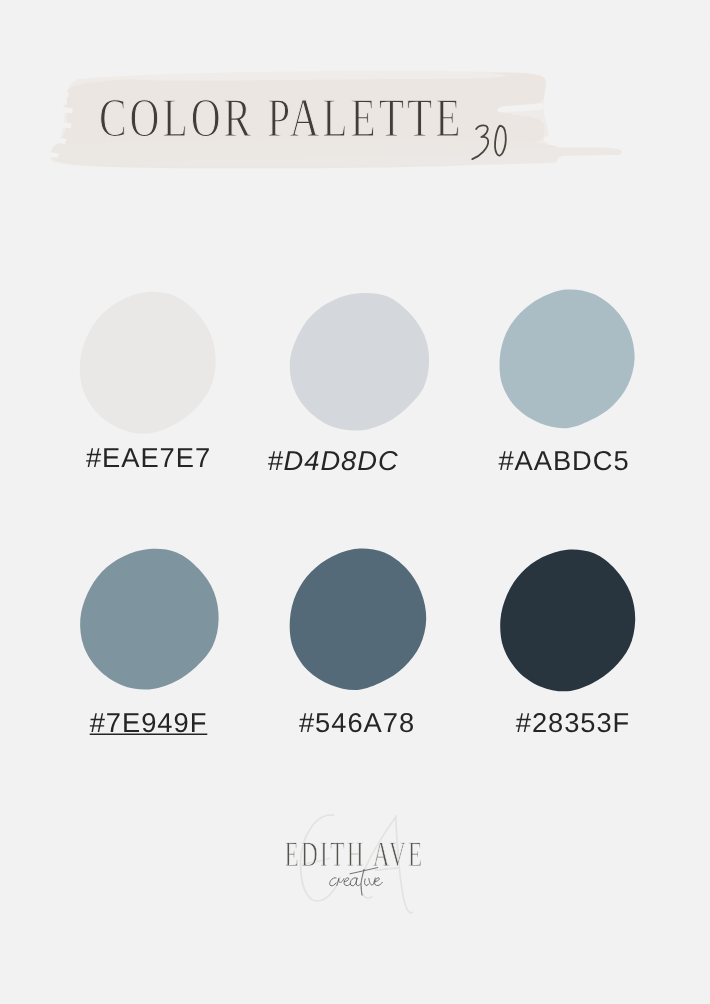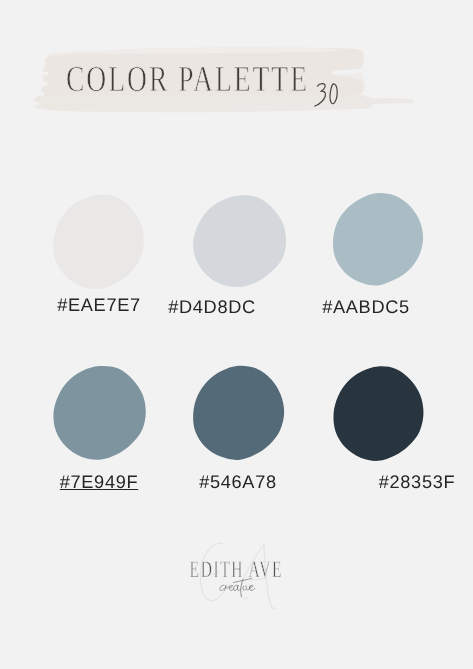--- a/index.html
+++ b/index.html
@@ -120,25 +120,25 @@
       <path d="M143.81,241.80C143.65,247.79 142.23,254.26 139.78,259.58C137.33,264.90 133.24,269.69 129.11,273.71C124.98,277.72 120.15,281.11 115.00,283.67C109.85,286.22 103.95,288.64 98.20,289.03C92.45,289.41 85.97,288.17 80.48,285.96C74.99,283.76 69.44,280.11 65.26,275.80C61.09,271.49 57.42,265.76 55.42,260.09C53.43,254.43 52.89,247.73 53.29,241.80C53.69,235.87 55.46,229.83 57.82,224.53C60.18,219.24 63.51,214.16 67.43,210.03C71.34,205.90 76.20,202.32 81.33,199.76C86.46,197.20 92.40,195.11 98.20,194.67C104.00,194.23 110.70,194.86 116.13,197.11C121.57,199.35 126.71,203.72 130.81,208.14C134.91,212.55 138.55,218.01 140.72,223.62C142.89,229.23 143.96,235.81 143.81,241.80Z" fill="#EAE7E7"></path>
       <path d="M286.05,241.20C285.95,247.03 284.83,253.42 282.33,258.57C279.83,263.72 275.33,268.19 271.07,272.11C266.82,276.03 262.07,279.62 256.80,282.10C251.54,284.57 245.43,286.58 239.50,286.96C233.57,287.33 226.86,286.47 221.25,284.33C215.64,282.20 210.09,278.38 205.85,274.15C201.60,269.91 197.89,264.41 195.79,258.92C193.69,253.43 192.83,246.94 193.24,241.20C193.64,235.46 195.82,229.65 198.25,224.47C200.68,219.30 203.81,214.22 207.79,210.16C211.77,206.10 216.84,202.57 222.12,200.13C227.41,197.69 233.53,195.97 239.50,195.54C245.47,195.11 252.42,195.38 257.97,197.55C263.52,199.73 268.66,204.24 272.82,208.58C276.98,212.92 280.74,218.15 282.95,223.58C285.15,229.02 286.15,235.37 286.05,241.20Z" fill="#D4D8DC"></path>
       <path d="M423.05,239.20C422.85,245.04 421.17,251.26 418.74,256.46C416.30,261.67 412.52,266.54 408.44,270.44C404.35,274.33 399.36,277.34 394.22,279.84C389.08,282.34 383.30,285.04 377.60,285.43C371.90,285.81 365.50,284.34 360.03,282.17C354.57,280.00 348.98,276.60 344.81,272.41C340.64,268.23 336.96,262.60 335.02,257.07C333.08,251.53 332.78,245.00 333.16,239.20C333.55,233.40 334.98,227.43 337.31,222.29C339.64,217.15 343.22,212.34 347.15,208.36C351.09,204.37 355.84,200.93 360.91,198.39C365.99,195.84 371.86,193.50 377.60,193.07C383.34,192.64 389.92,193.61 395.34,195.80C400.77,198.00 406.03,201.98 410.13,206.25C414.22,210.52 417.77,215.95 419.93,221.44C422.08,226.93 423.25,233.36 423.05,239.20Z" fill="#AABDC5"></path>
       <path d="M145.75,412.80C145.62,418.76 144.36,425.23 141.87,430.50C139.39,435.78 135.06,440.44 130.84,444.44C126.62,448.44 121.80,451.96 116.56,454.49C111.32,457.02 105.28,459.25 99.40,459.63C93.52,460.02 86.89,458.96 81.30,456.77C75.72,454.59 70.13,450.83 65.89,446.52C61.65,442.22 57.94,436.56 55.88,430.94C53.82,425.32 53.11,418.68 53.52,412.80C53.93,406.92 55.92,400.95 58.32,395.68C60.73,390.40 63.99,385.28 67.96,381.16C71.93,377.04 76.93,373.45 82.17,370.93C87.41,368.42 93.48,366.50 99.40,366.06C105.32,365.62 112.19,366.08 117.72,368.30C123.24,370.53 128.42,375.00 132.58,379.41C136.73,383.83 140.46,389.20 142.66,394.77C144.85,400.33 145.88,406.84 145.75,412.80Z" fill="#7E949F"></path>
       <path d="M284.15,412.80C284.02,418.74 282.43,425.16 279.97,430.47C277.51,435.78 273.54,440.65 269.40,444.64C265.27,448.63 260.32,451.85 255.13,454.40C249.95,456.95 244.06,459.56 238.30,459.92C232.54,460.29 226.11,458.79 220.58,456.60C215.04,454.41 209.33,451.05 205.09,446.79C200.86,442.54 197.13,436.75 195.17,431.09C193.20,425.42 192.87,418.72 193.29,412.80C193.70,406.88 195.30,400.83 197.66,395.57C200.02,390.31 203.50,385.32 207.46,381.23C211.41,377.14 216.25,373.60 221.39,371.02C226.54,368.45 232.49,366.21 238.30,365.77C244.11,365.33 250.80,366.14 256.27,368.38C261.74,370.62 267.04,374.81 271.11,379.21C275.19,383.61 278.57,389.20 280.74,394.80C282.92,400.40 284.28,406.86 284.15,412.80Z" fill="#546A78"></path>
       <path d="M423.46,413.60C423.32,419.59 421.97,426.07 419.55,431.40C417.13,436.72 413.05,441.52 408.94,445.54C404.83,449.56 400.03,452.96 394.91,455.51C389.78,458.06 383.92,460.45 378.20,460.83C372.48,461.20 366.05,459.97 360.60,457.76C355.14,455.56 349.63,451.91 345.48,447.60C341.33,443.29 337.68,437.56 335.70,431.89C333.72,426.23 333.18,419.53 333.58,413.60C333.98,407.67 335.74,401.63 338.08,396.33C340.42,391.04 343.73,385.96 347.62,381.83C351.52,377.70 356.35,374.12 361.44,371.56C366.54,369.00 372.44,366.91 378.20,366.47C383.96,366.03 390.62,366.66 396.01,368.91C401.41,371.15 406.53,375.51 410.60,379.94C414.66,384.36 418.26,389.83 420.40,395.44C422.55,401.05 423.61,407.61 423.46,413.60Z" fill="#28353F"></path>
     </svg>
 
   <div id="hexLabels">
       <div class="hex" style="left: 99px; top: 295px;">#EAE7E7</div>
-      <div class="hex" style="left: 212px; top: 297px;">#D4D8DC</div>
-      <div class="hex" style="left: 366px; top: 297px;">#AABDC5</div>
+      <div class="hex" style="left: 222px; top: 297px; font-style: italic;">#D4D8DC</div>
+      <div class="hex" style="left: 376px; top: 297px;">#AABDC5</div>
       <div class="hex" style="left: 99px; top: 472px; text-decoration: underline;">#7E949F</div>
       <div class="hex" style="left: 238px; top: 472px;">#546A78</div>
-      <div class="hex" style="left: 382px; top: 472px; margin-left: 35px;">#28353F</div>
+      <div class="hex" style="left: 382px; top: 472px;">#28353F</div>
     </div>
 
   <svg class="logo-svg" viewBox="0 0 473 669" xmlns="http://www.w3.org/2000/svg">
 
     <g fill="none" stroke="#e4e3e2" stroke-width="1.15" stroke-linecap="round" stroke-linejoin="round">
       <path d="M222.5,543.5 C217.4,542.4 211.6,545.6 207.4,551.6
            C203.0,557.8 200.6,566.4 200.4,574.6
            C200.2,584.0 201.8,592.0 205.0,596.6
            C208.2,601.2 212.6,601.8 217.0,598.8
            C221.2,596.0 224.8,590.6 226.8,584.6

